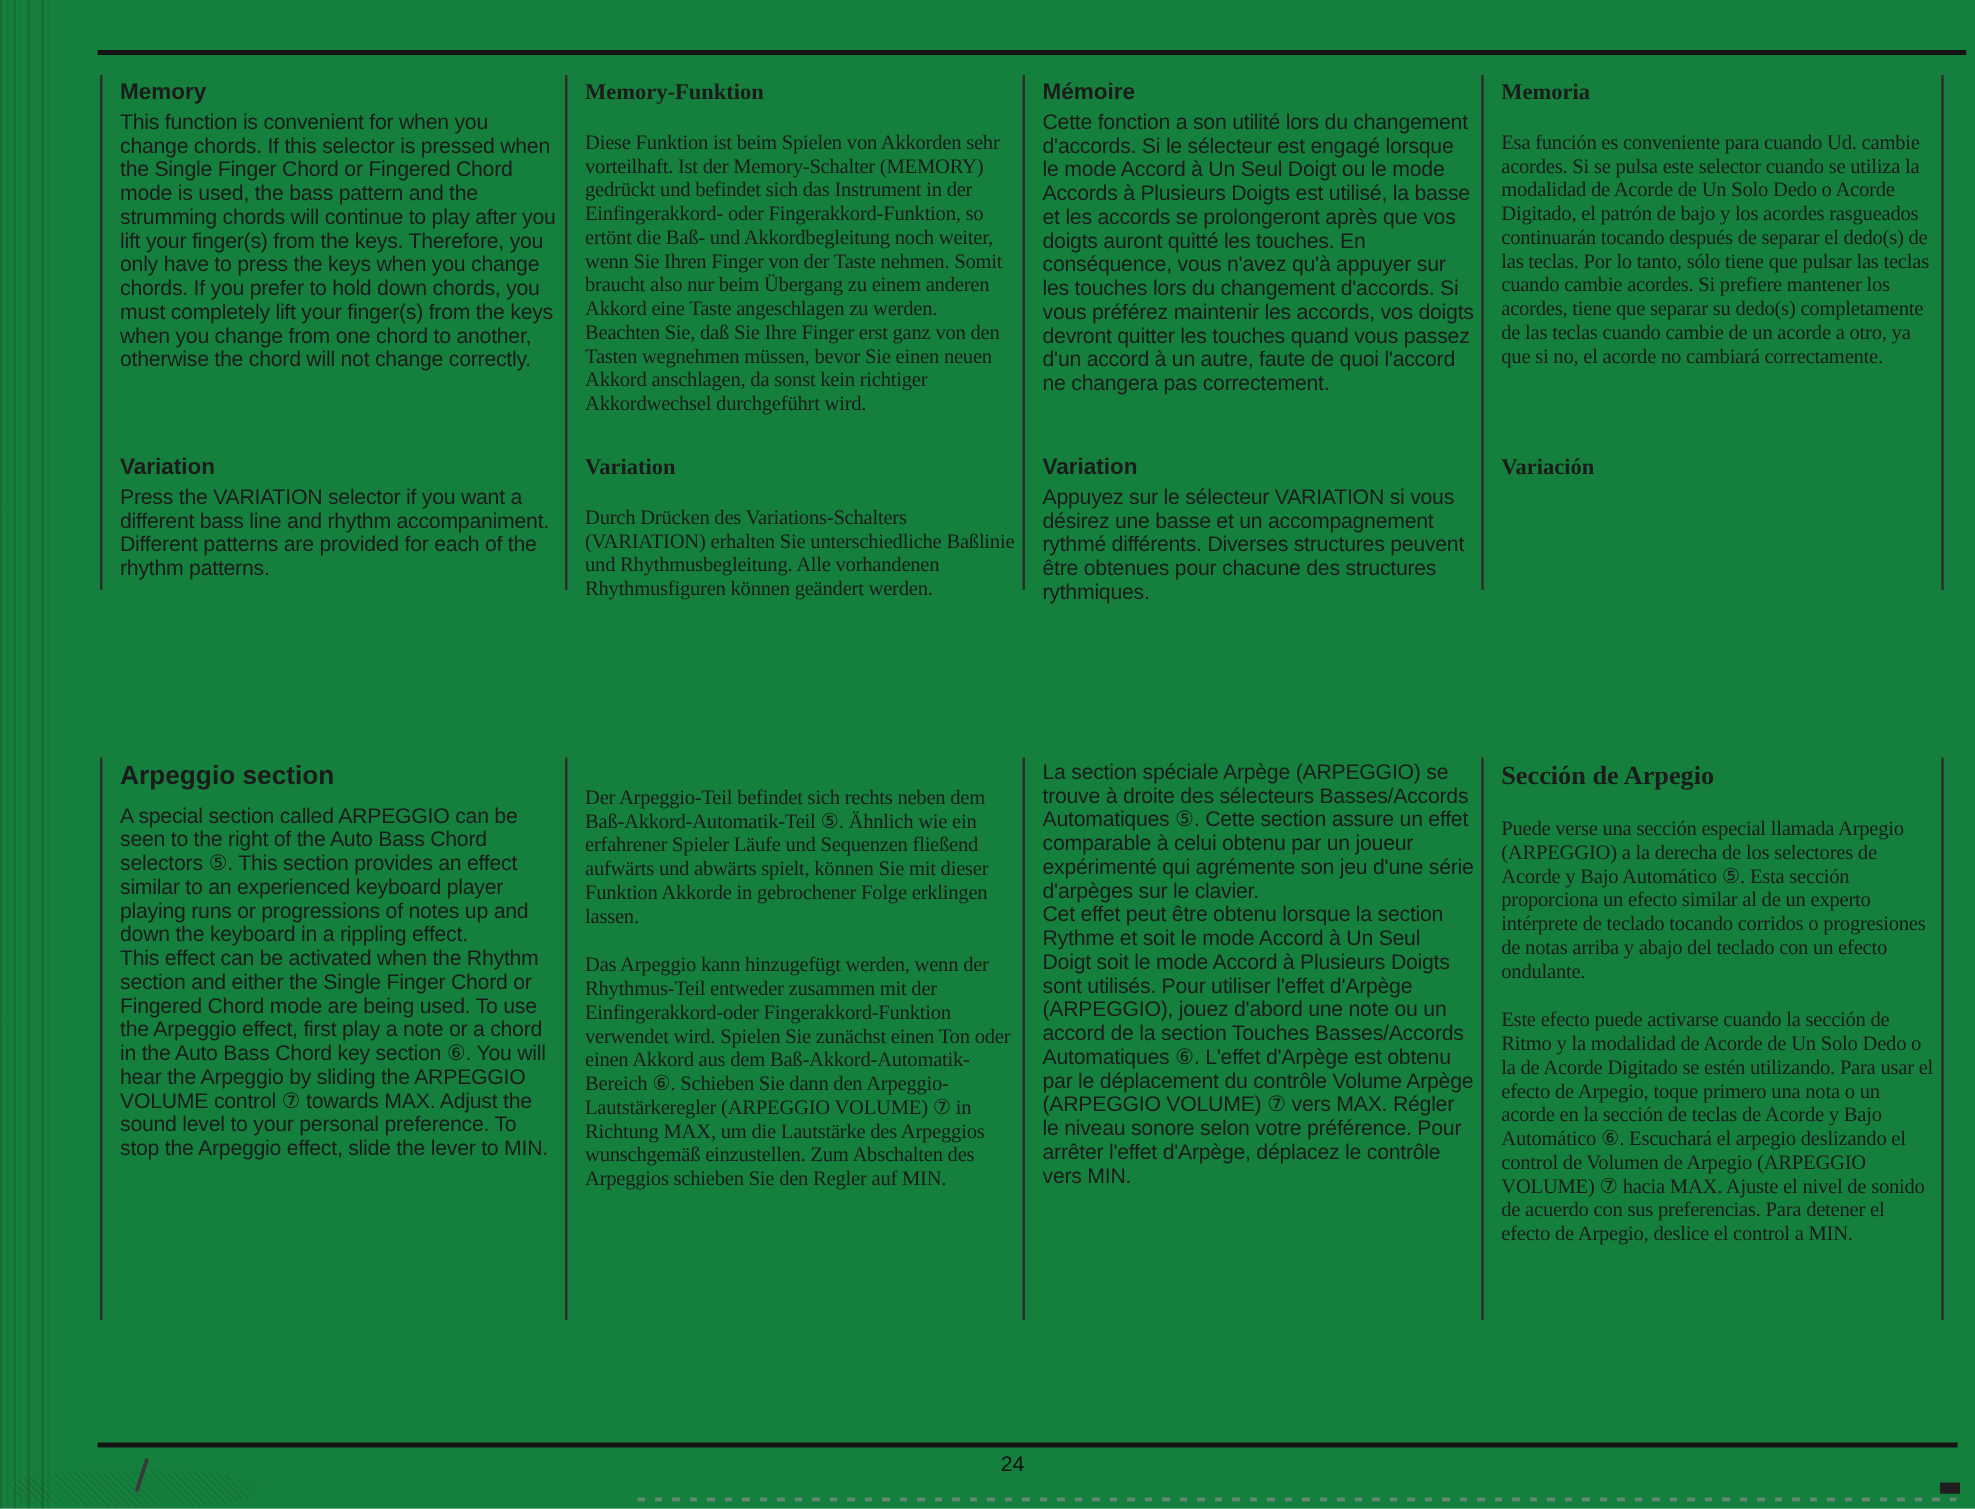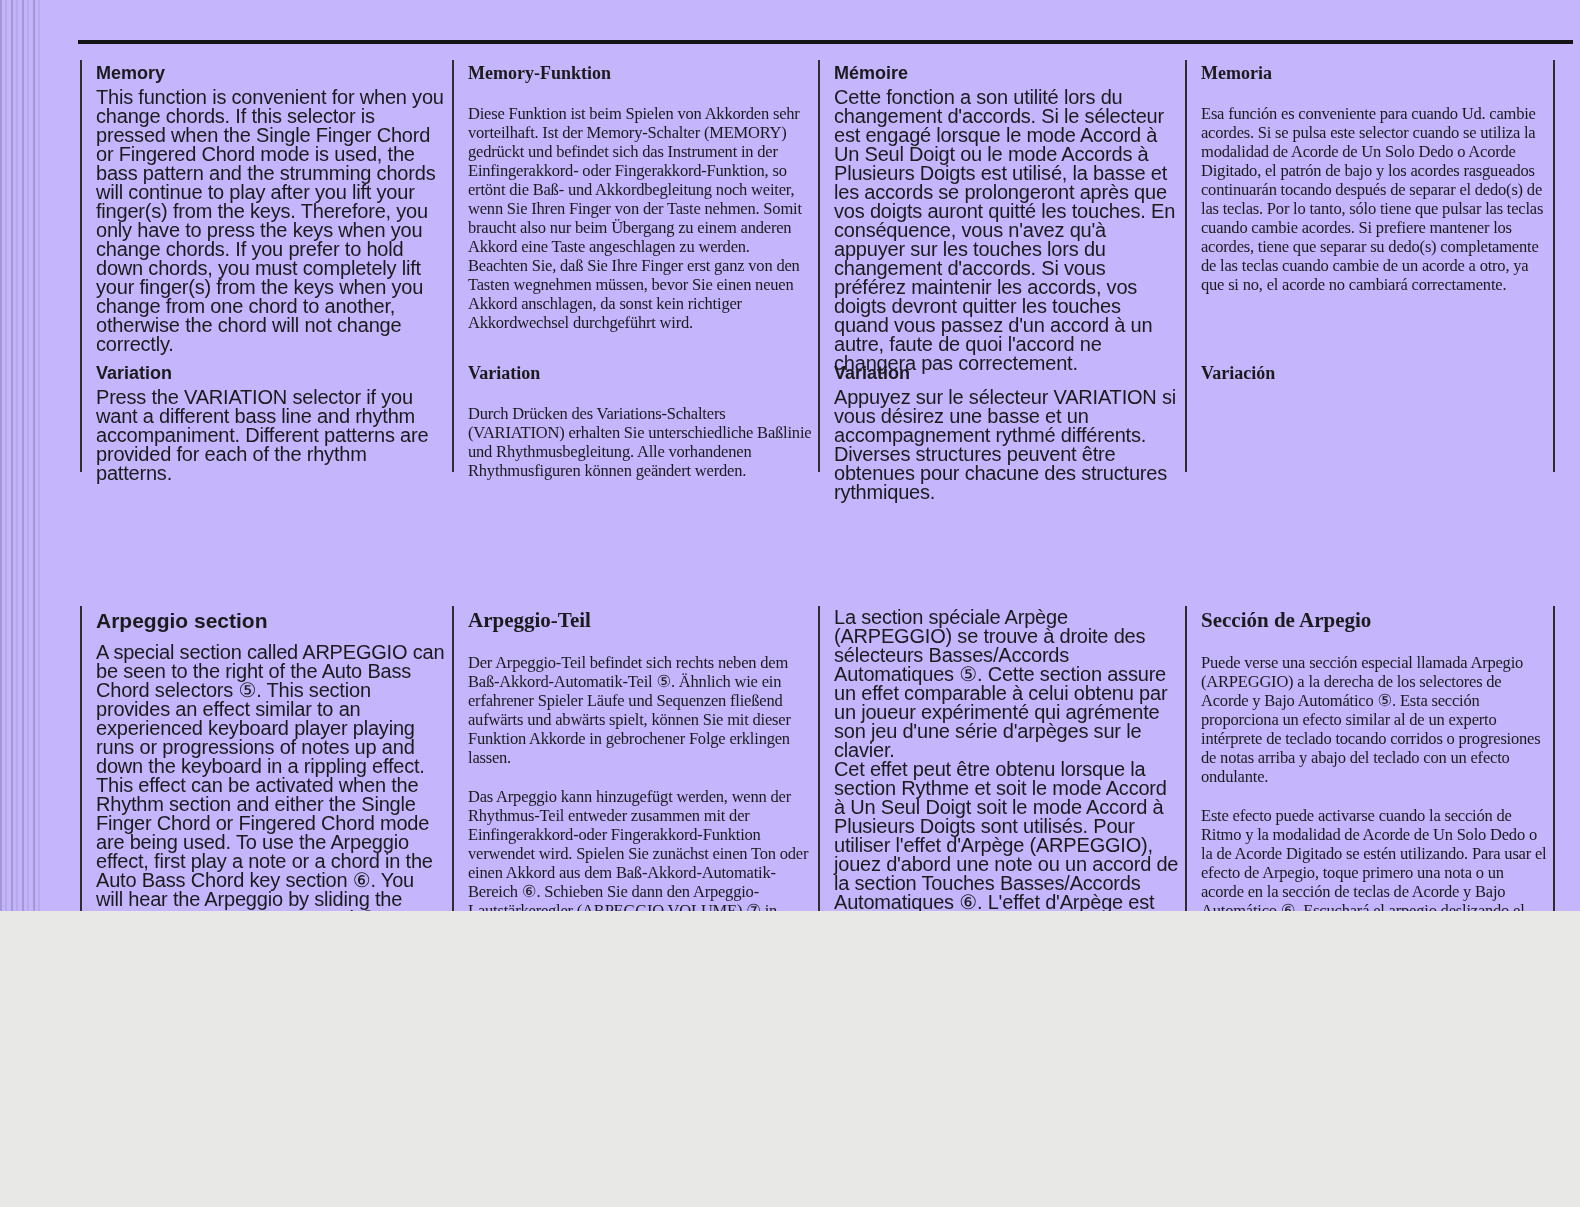--- a/index.html
+++ b/index.html
@@ -1,19 +1,19 @@
 <!DOCTYPE html>
 <html><head>
 <meta charset="utf-8">
 <style>
   html,body{margin:0;padding:0;background:#e8e8e6;}
   .page{
     position:relative;
-    width:1580px;height:911px;
-    background:#c4b5fd;
+    width:1580px;height:1207px;
+    background:#15803d;
     font-family:"Liberation Sans",sans-serif;
     color:#1b1b1b;
     overflow:hidden;
   }
   .rule-h{position:absolute;background:#141414;}
   .rule-v{position:absolute;width:2px;background:#2e2e2e;}
   .cell{
     position:absolute;
     border-left:2px solid #2e2e2e;
     padding:2px 6px 0 14px;
@@ -22,21 +22,21 @@
   .band1{top:60px;height:412px;}
   .band2{top:606px;height:450px;}
   .c1{left:80px;width:372px;}
   .c2{left:452px;width:366px;}
   .c3{left:818px;width:367px;}
   .c4{left:1185px;width:368px;}
   .sans{font-family:"Liberation Sans",sans-serif;}
   .serif{font-family:"Liberation Serif",serif;}
   .h-small{font-size:18px;font-weight:bold;margin:0 0 4px 0;line-height:22px;}
   .h-big{font-size:21px;font-weight:bold;margin:0 0 10px 0;line-height:25px;}
-  .body-txt{font-size:20px;line-height:19px;letter-spacing:-0.2px;margin:0;}
+  .body-txt{font-size:17px;line-height:19px;letter-spacing:-0.2px;margin:0;}
   .serif .body-txt{font-size:16.5px;margin-top:20px;}
   .memory-block{height:300px;overflow:visible;}
   .page-number{
     position:absolute;top:1162px;left:0;width:1580px;
     text-align:center;font-size:17px;color:#111;
     padding-left:40px;box-sizing:border-box;
   }
   
   .noise-left{
     position:absolute;left:0;top:0;width:40px;height:1207px;
@@ -120,21 +120,20 @@
     </div>
   </div>
 
   <div class="cell band2 c1 sans">
     <p class="h-big">Arpeggio section</p>
     <p class="body-txt">A special section called ARPEGGIO can be seen to the right of the Auto Bass Chord selectors ⑤. This section provides an effect similar to an experienced keyboard player playing runs or progressions of notes up and down the keyboard in a rippling effect.</p>
     <p class="body-txt">This effect can be activated when the Rhythm section and either the Single Finger Chord or Fingered Chord mode are being used. To use the Arpeggio effect, first play a note or a chord in the Auto Bass Chord key section ⑥. You will hear the Arpeggio by sliding the ARPEGGIO VOLUME control ⑦ towards MAX. Adjust the sound level to your personal preference. To stop the Arpeggio effect, slide the lever to MIN.</p>
   </div>
 
   <div class="cell band2 c2 serif">
-    <p class="h-big">Arpeggio-Teil</p>
     <p class="body-txt">Der Arpeggio-Teil befindet sich rechts neben dem Baß-Akkord-Automatik-Teil ⑤. Ähnlich wie ein erfahrener Spieler Läufe und Sequenzen fließend aufwärts und abwärts spielt, können Sie mit dieser Funktion Akkorde in gebrochener Folge erklingen lassen.</p>
     <p class="body-txt">Das Arpeggio kann hinzugefügt werden, wenn der Rhythmus-Teil entweder zusammen mit der Einfingerakkord-oder Fingerakkord-Funktion verwendet wird. Spielen Sie zunächst einen Ton oder einen Akkord aus dem Baß-Akkord-Automatik-Bereich ⑥. Schieben Sie dann den Arpeggio-Lautstärkeregler (ARPEGGIO VOLUME) ⑦ in Richtung MAX, um die Lautstärke des Arpeggios wunschgemäß einzustellen. Zum Abschalten des Arpeggios schieben Sie den Regler auf MIN.</p>
   </div>
 
   <div class="cell band2 c3 sans">
     <p class="body-txt">La section spéciale Arpège (ARPEGGIO) se trouve à droite des sélecteurs Basses/Accords Automatiques ⑤. Cette section assure un effet comparable à celui obtenu par un joueur expérimenté qui agrémente son jeu d'une série d'arpèges sur le clavier.</p>
     <p class="body-txt">Cet effet peut être obtenu lorsque la section Rythme et soit le mode Accord à Un Seul Doigt soit le mode Accord à Plusieurs Doigts sont utilisés. Pour utiliser l'effet d'Arpège (ARPEGGIO), jouez d'abord une note ou un accord de la section Touches Basses/Accords Automatiques ⑥. L'effet d'Arpège est obtenu par le déplacement du contrôle Volume Arpège (ARPEGGIO VOLUME) ⑦ vers MAX. Régler le niveau sonore selon votre préférence. Pour arrêter l'effet d'Arpège, déplacez le contrôle vers MIN.</p>
   </div>
 
   <div class="cell band2 c4 serif">

